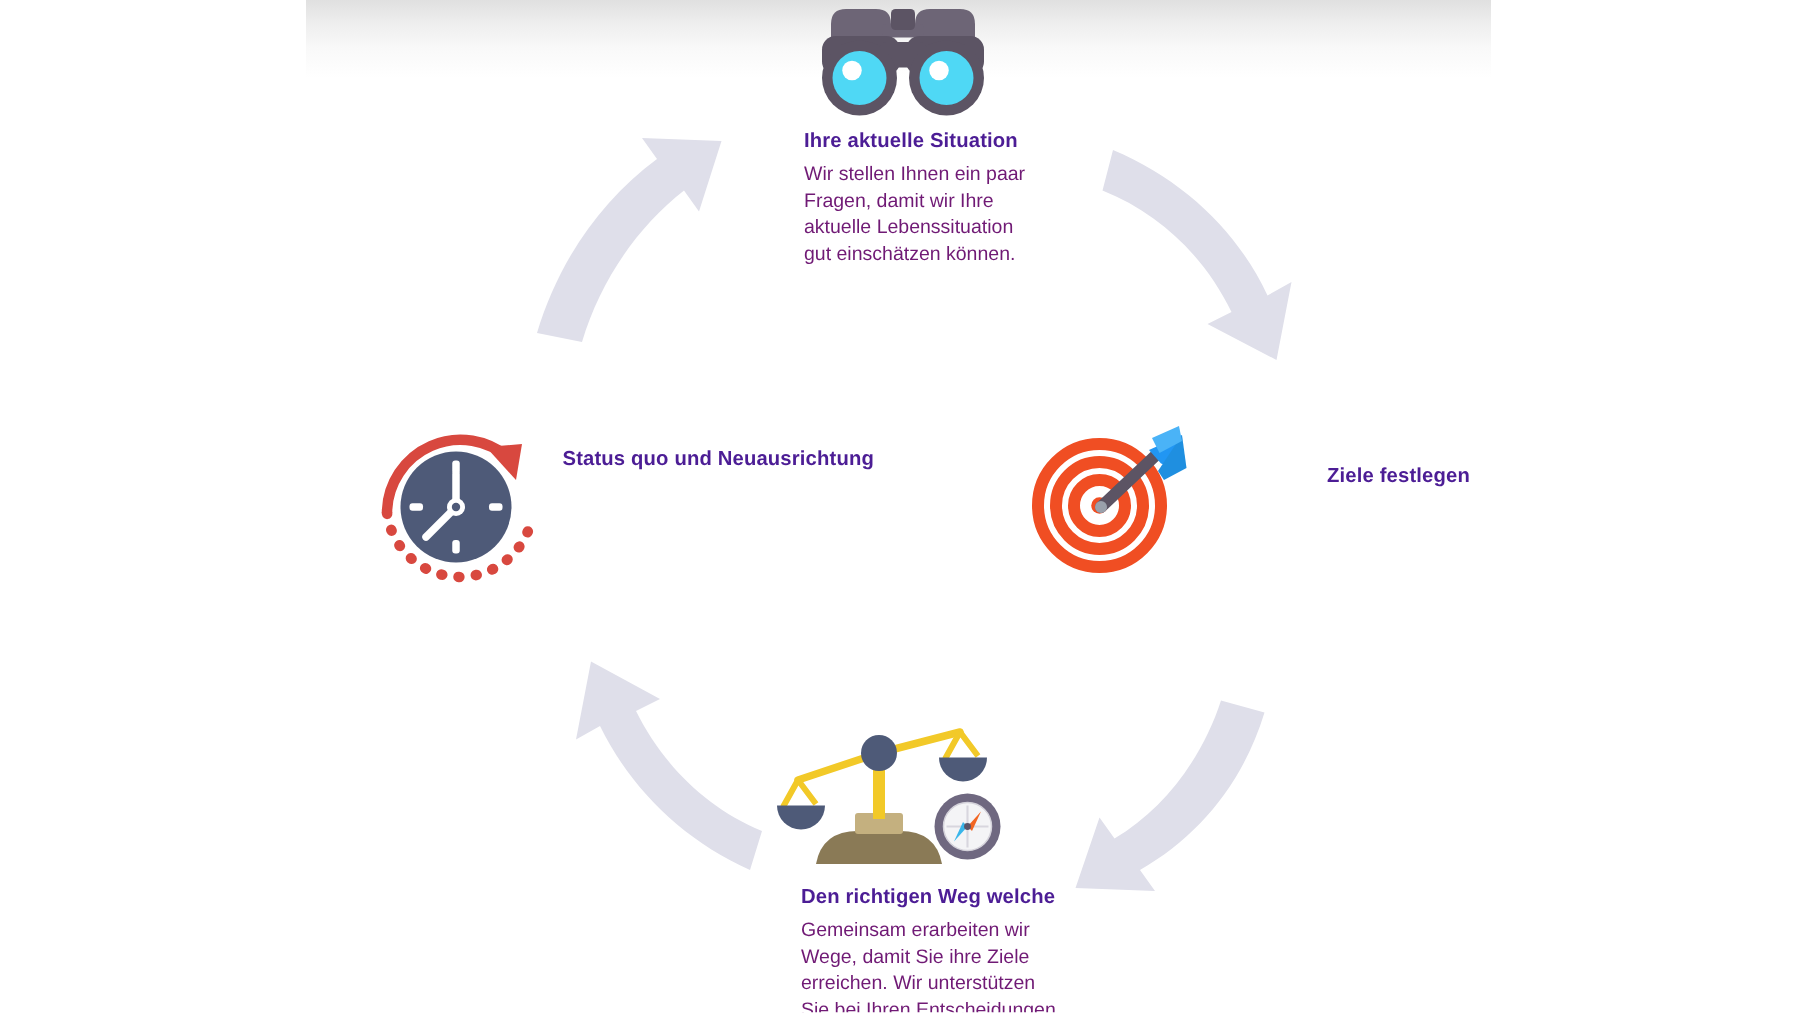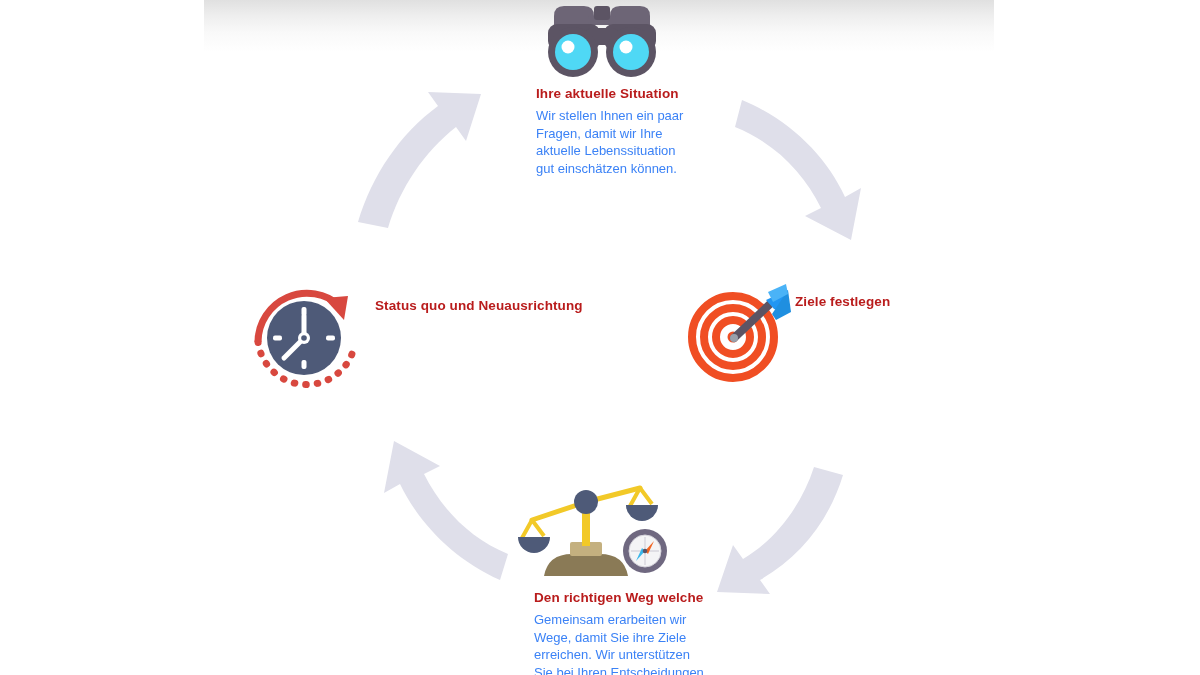--- a/index.html
+++ b/index.html
@@ -42,41 +42,41 @@
   }
   .node-icon {
     position: absolute;
   }
   .node-text {
     position: absolute;
   }
   .node-title {
     font-size: 13.5px;
     font-weight: bold;
-    color: #b91c1c;
+    color: #4c1d95;
     letter-spacing: 0.1px;
     margin: 0 0 6px 0;
     white-space: nowrap;
   }
   .node-body {
     font-size: 13px;
     line-height: 17.5px;
-    color: #3b82f6;
+    color: #701a75;
     margin: 0;
     white-space: pre-line;
   }
 
   
   #node-situation       { left: 500px;  top: 0px;   width: 250px; }
   #node-situation .node-icon { left: 32px; top: 2px; }
   #node-situation .node-text { left: 36px; top: 86px; width: 210px; }
 
   #node-ziele           { left: 680px;  top: 280px; width: 300px; }
   #node-ziele .node-icon { left: 8px; top: 2px; }
-  #node-ziele .node-text { left: 115px; top: 14px; width: 185px; }
+  #node-ziele .node-text { left: 115px; top: 29px; width: 185px; text-align: right; }
 
   #node-weg             { left: 498px;  top: 470px; width: 250px; }
   #node-weg .node-icon  { left: 16px; top: 10px; }
   #node-weg .node-text  { left: 36px; top: 120px; width: 215px; }
 
   #node-status          { left: 248px;  top: 272px; width: 330px; }
   #node-status .node-icon { left: 0px; top: 4px; }
   #node-status .node-text { left: 127px; top: 26px; width: 210px; }
 </style>
 </head>

